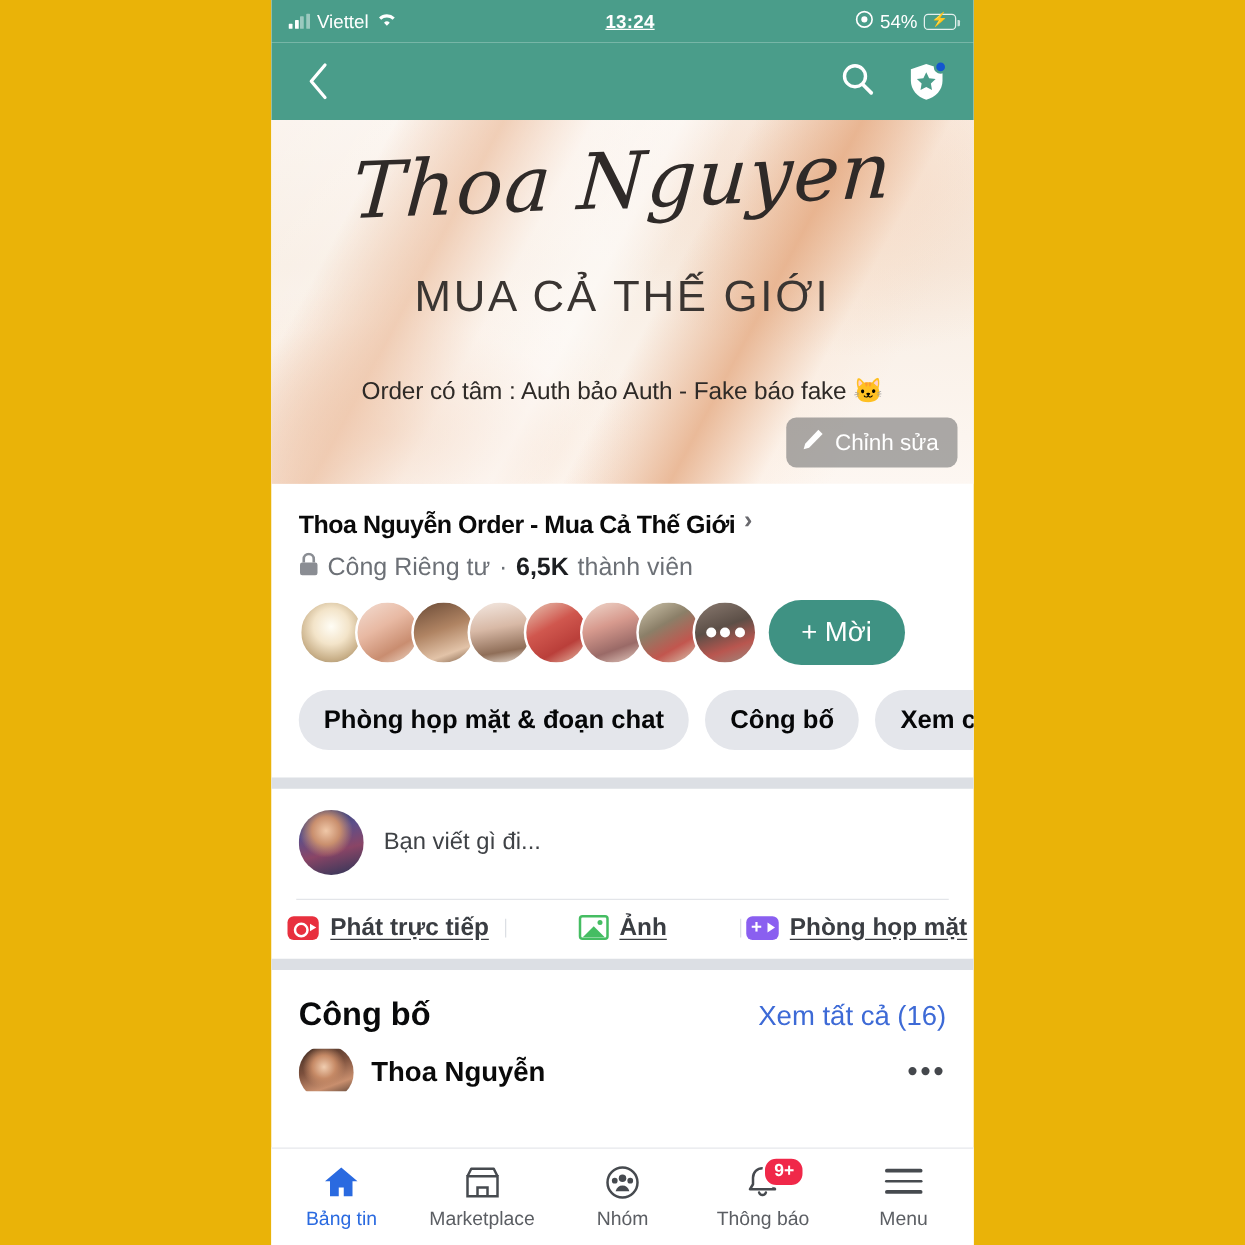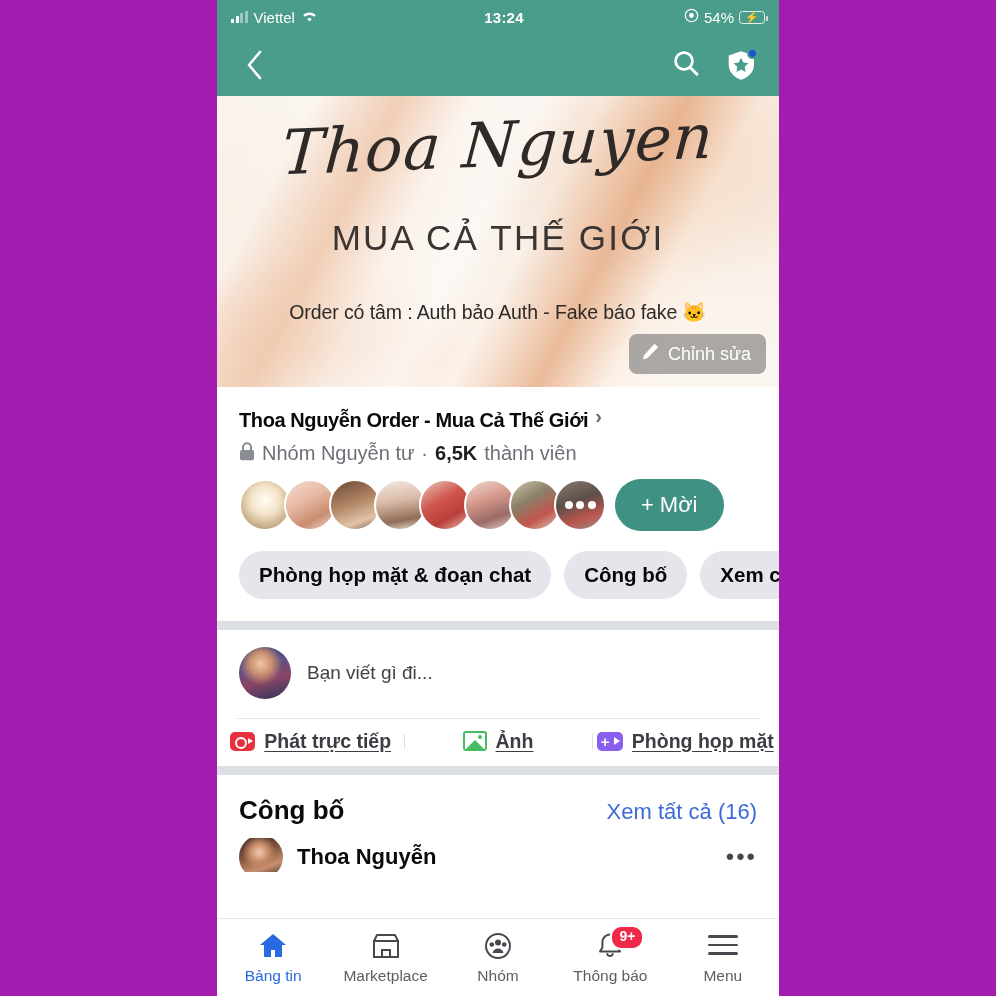--- a/index.html
+++ b/index.html
@@ -5,21 +5,21 @@
   * { box-sizing: border-box; margin: 0; padding: 0; }
   html, body {
     width: 996px; height: 996px;
     background: #ffffff;
     font-family: "Liberation Sans", sans-serif;
     overflow: hidden;
   }
   #root {
     position: relative;
     width: 996px; height: 996px;
-    background: #a21caf;
+    background: #eab308;
     display: flex;
     justify-content: center;
   }
   .phone {
     position: relative;
     width: 562px; height: 996px;
     background: #ffffff;
     overflow: hidden;
   }
 
@@ -31,20 +31,21 @@
     padding: 0 14px;
     color: #ffffff;
     font-size: 15px;
     position: relative;
   }
   .sb-left { display: flex; align-items: center; gap: 6px; }
   .sb-center {
     position: absolute; left: 12px; right: 0;
     text-align: center; font-weight: bold; font-size: 15px;
     letter-spacing: .2px;
+    text-decoration: underline;
   }
   .sb-right {
     margin-left: auto; display: flex; align-items: center; gap: 5px;
     position: relative; z-index: 2;
   }
   .bars { display: flex; align-items: flex-end; gap: 1.5px; height: 11px; }
   .bars i { display: block; width: 3px; background: #ffffff; border-radius: .5px; }
   .bars i:nth-child(1) { height: 4px; }
   .bars i:nth-child(2) { height: 7px; }
   .bars i:nth-child(3) { height: 10px; opacity: .45; }
@@ -412,21 +413,21 @@
     <div class="group-title">
       <span>Thoa Nguyễn Order - Mua Cả Thế Giới</span><span class="chev-inline">›</span>
     </div>
     <div class="meta">
       <span>
         <svg width="16" height="19" viewBox="0 0 16 19">
               <rect x="1" y="8" width="14" height="10.2" rx="1.8" fill="#8a8d93"></rect>
               <path d="M4 8V5.2a4 4 0 0 1 8 0V8" fill="none" stroke="#8a8d93" stroke-width="2.1"></path>
             </svg>
       </span>
-      <span>Nhóm Nguyễn tư</span>
+      <span>Công Riêng tư</span>
       <span>·</span>
       <b>6,5K</b>
       <span>thành viên</span>
     </div>
   </div>
 
   <div class="members">
     <span class="avatar a1"></span>
     <span class="avatar a2"></span>
     <span class="avatar a3"></span>

